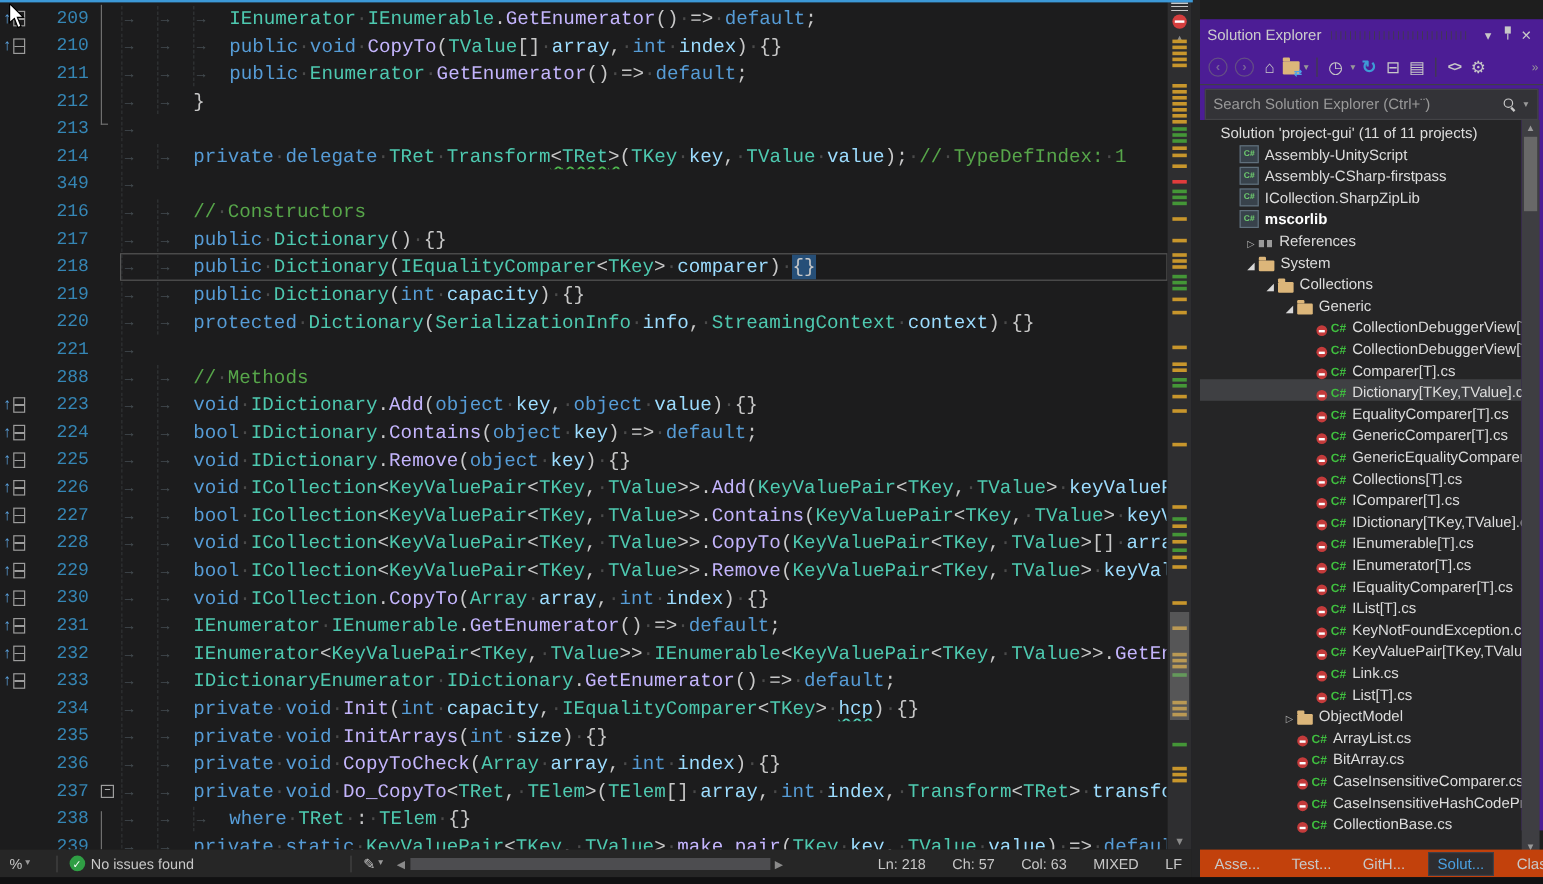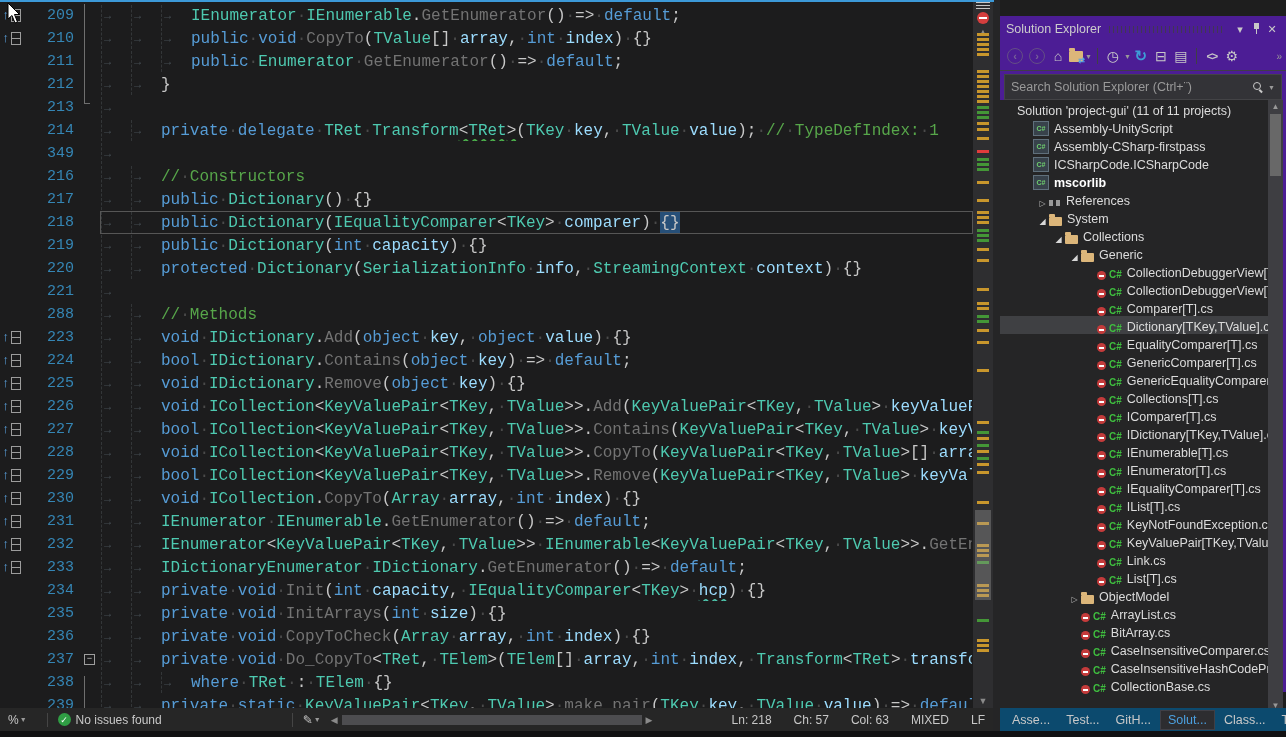--- a/index.html
+++ b/index.html
@@ -18,21 +18,21 @@
       background:linear-gradient(transparent 45%,#9c9c9c 45%,#9c9c9c 58%,transparent 58%);}
   .ln{width:46px;flex:none;text-align:right;padding-right:8px;color:#3586b5;font-size:15px;
       font-family:"Liberation Mono","DejaVu Sans Mono",monospace;}
   .fold{width:18px;flex:none;position:relative;}
   .fold .minus{position:absolute;left:2px;top:6px;width:9px;height:9px;border:1px solid #9e9e9e;
       color:#cfcfcf;font-size:9px;line-height:8px;text-align:center;background:#1c1c1d;}
   .body{flex:1;display:flex;overflow:hidden;border:1px solid transparent;}
   .cl.cur .body{border-color:#565656;}
   .tab{width:30px;flex:none;color:#454d52;font-size:12px;border-left:1px dashed #333638;
        display:inline-block;text-align:left;padding-left:2px;box-sizing:border-box;}
-  .tk-k{color:#569cd6}.tk-t{color:#4ec9b0}.tk-m{color:#737373}.tk-p{color:#9cdcfe}
+  .tk-k{color:#569cd6}.tk-t{color:#4ec9b0}.tk-m{color:#c4b5fd}.tk-p{color:#9cdcfe}
   .tk-o{color:#c8c8c8}.tk-c{color:#57a64a}
   .sel{background:#264f78;}
   .sqg{text-decoration:underline;text-decoration-style:wavy;text-decoration-color:#4db54d;text-underline-offset:3px;}
   .sqb{text-decoration:underline;text-decoration-style:wavy;text-decoration-color:#4ec9b0;text-underline-offset:3px;}
   .w{color:#4a4a4a;}
   #outline-a{position:absolute;left:84px;top:4px;width:1px;height:100px;background:#6f6f6f;}
   #outline-a:after{content:"";position:absolute;left:0;bottom:0;width:6px;height:1px;background:#6f6f6f;}
   #outline-b{position:absolute;left:84px;top:676px;width:1px;height:32px;background:#6f6f6f;}
   #cursor{position:absolute;left:7px;top:3px;z-index:20;}
 
@@ -110,22 +110,22 @@
   #status .seg{display:flex;align-items:center;margin-right:10px;}
   .chk{width:13px;height:13px;border-radius:50%;background:#2f9e44;color:#fff;font-size:9px;
       display:flex;align-items:center;justify-content:center;margin-right:5px;}
   .sdiv{width:1px;height:14px;background:#454545;margin:0 10px;}
   #hsb-track{flex:1;position:relative;height:10px;margin:0 4px;max-width:300px;}
   #hsb-track .thumb{position:absolute;left:0;top:0;height:10px;width:100%;background:#4d4d50;}
   .sarr{color:#8a8a8a;font-size:9px;}
   #status .right{margin-left:auto;display:flex;gap:22px;align-items:center;}
 
   
-  #setabs{position:absolute;left:1000px;top:708px;width:286px;height:23px;background:#0c4a6e;
-      display:flex;align-items:center;font-size:12.5px;color:#c8c8c8;padding-left:5px;box-sizing:border-box;gap:2px;}
+  #setabs{position:absolute;left:1000px;top:708px;width:286px;height:23px;background:#c2410c;
+      display:flex;align-items:center;font-size:12.5px;color:#c8c8c8;padding-left:5px;box-sizing:border-box;gap:12px;}
   .setab{padding:2px 7px;}
   .setab.active{color:#4ba0e0;background:#2d2d30;border:1px solid #3f3f46;}
   #bottomedge{position:absolute;left:0;top:731px;width:1286px;height:6px;background:#111112;}
 </style>
 </head>
 <body>
 
 <div id="win">
 
   <div id="editor">
@@ -288,21 +288,21 @@
           <span class="ticon">
             <span class="ico-proj">C#</span>
           </span>
           <span>Assembly-CSharp-firstpass</span>
         </div>
         <div class="trow" style="padding-left: 20px;">
           <span class="tarrow"></span>
           <span class="ticon">
             <span class="ico-proj">C#</span>
           </span>
-          <span>ICSharpCode.ICSharpCode</span>
+          <span>ICollection.SharpZipLib</span>
         </div>
         <div class="trow" style="padding-left: 20px;">
           <span class="tarrow"></span>
           <span class="ticon">
             <span class="ico-proj">C#</span>
           </span>
           <span class="bold">mscorlib</span>
         </div>
         <div class="trow" style="padding-left: 36px;">
           <span class="tarrow">▷</span>

